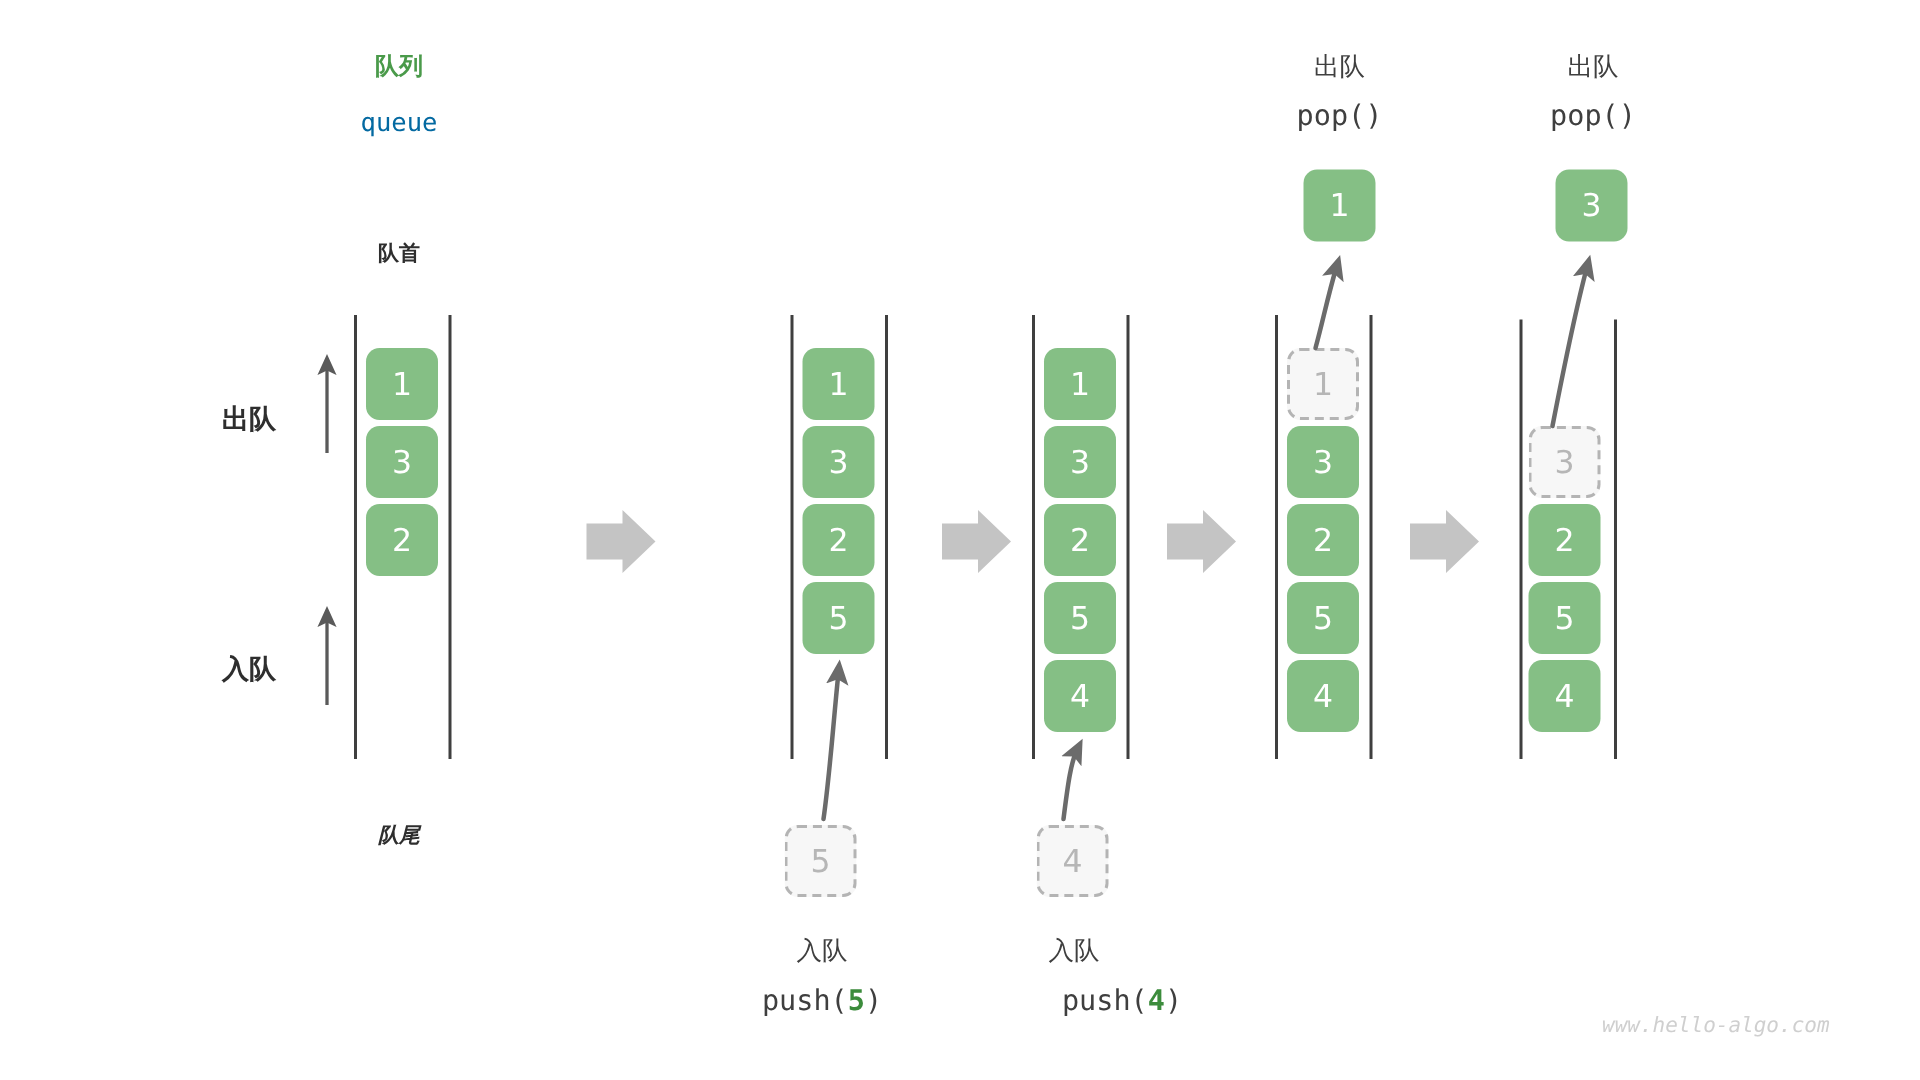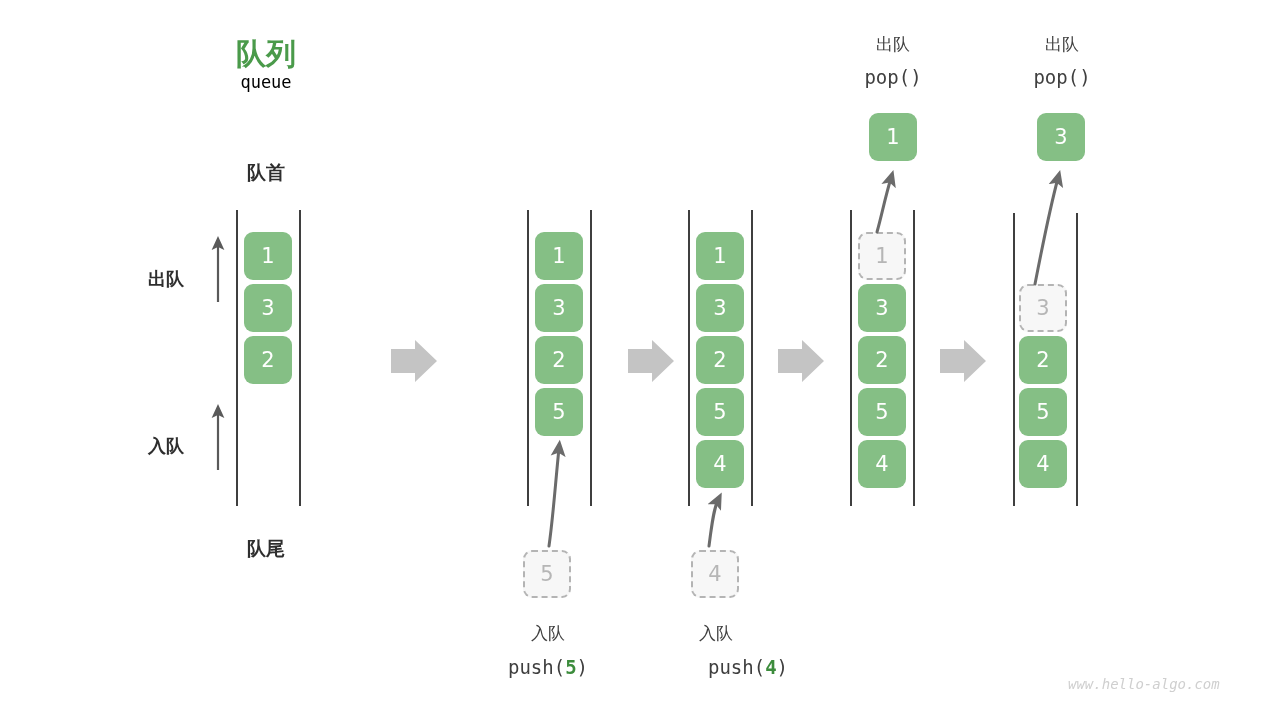--- a/index.html
+++ b/index.html
@@ -18,35 +18,35 @@
   #canvas {
     position: absolute;
     left: 0; top: 0;
     width: 1280px;
     height: 720px;
   }
   .abs { position: absolute; }
 
   
   .title-cn {
-    font-size: 30px;
+    font-size: 16px;
     font-weight: bold;
     color: #4a9a4a;
     text-align: center;
     white-space: nowrap;
   }
   .title-en {
     font-family: "DejaVu Sans Mono", "Liberation Mono", monospace;
     font-size: 17px;
-    color: #000000;
+    color: #0369a1;
     text-align: center;
     white-space: nowrap;
   }
   .head-label {
-    font-size: 19px;
+    font-size: 14px;
     font-weight: bold;
     color: #2e2e2e;
     text-align: center;
     white-space: nowrap;
   }
   .side-label {
     font-size: 18px;
     font-weight: bold;
     color: #2e2e2e;
     white-space: nowrap;
@@ -104,21 +104,21 @@
 </style>
 </head>
 <body>
 
 <div id="canvas">
 
   <div class="abs title-cn" style="left:186px; top:34px; width:160px;">队列</div>
   <div class="abs title-en" style="left:186px; top:72px; width:160px;">queue</div>
 
   <div class="abs head-label" style="left:186px; top:160px; width:160px;">队首</div>
-  <div class="abs head-label" style="left:186px; top:536px; width:160px;">队尾</div>
+  <div class="abs head-label" style="left:186px; top:548px; width:160px;font-style:italic;">队尾</div>
 
   <div class="abs side-label" style="left:148px; top:267px;">出队</div>
   <div class="abs side-label" style="left:148px; top:434px;">入队</div>
 
   <div>
     <div class="abs rail" style="left:236px; top:210px; height:296px;"></div>
     <div class="abs rail" style="left:299px; top:210px; height:296px;"></div>
     <div class="abs cell" style="left:244px; top:232px;">1</div>
     <div class="abs cell" style="left:244px; top:284px;">3</div>
     <div class="abs cell" style="left:244px; top:336px;">2</div>

